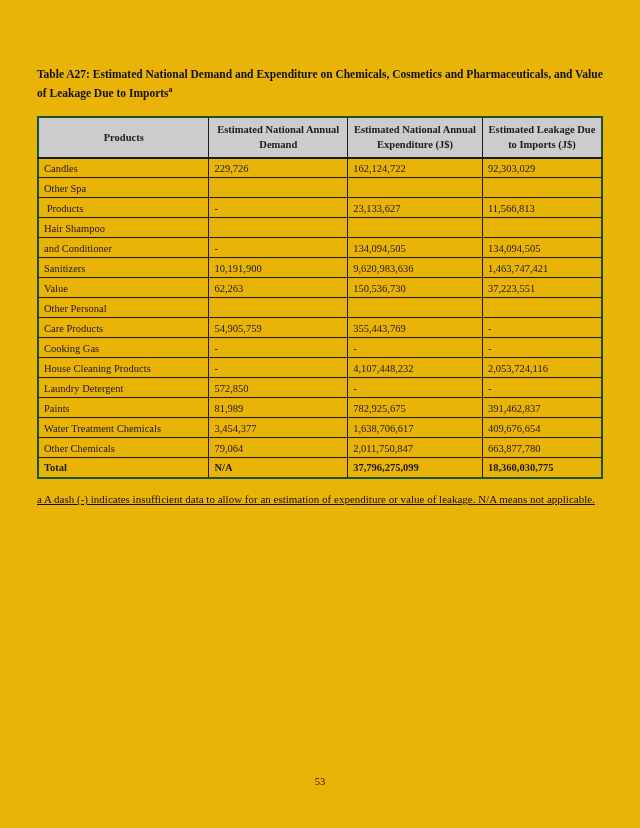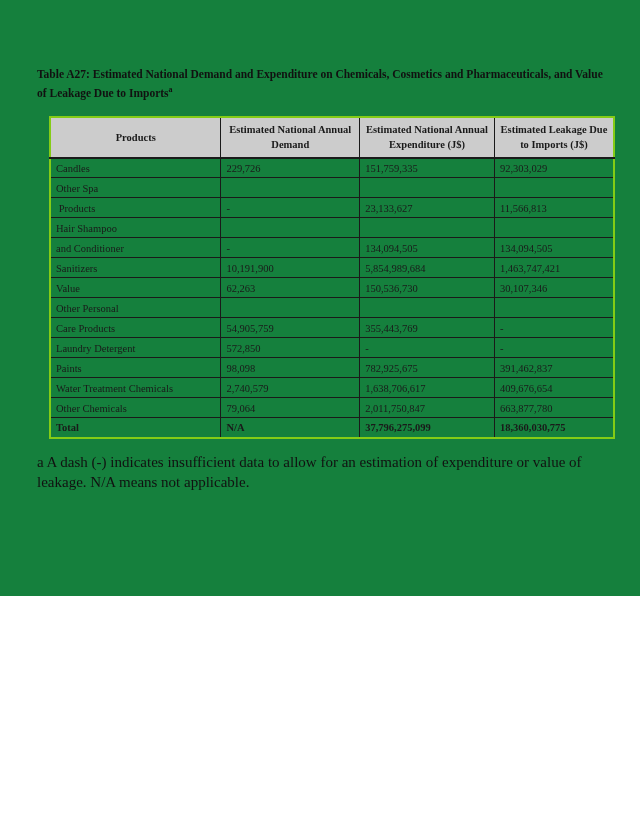--- a/index.html
+++ b/index.html
@@ -1,21 +1,21 @@
 <!DOCTYPE html>
 <html><head>
 <meta charset="utf-8">
 <style>
   * { box-sizing: border-box; }
   html, body { margin: 0; padding: 0; background: #ffffff; }
   .page {
     width: 640px;
-    height: 596px;
+    height: 828px;
     position: relative;
-    background: #15803d;
+    background: #eab308;
     font-family: "Liberation Serif", serif;
     color: #1a1a1a;
     overflow: hidden;
   }
   .content {
     position: absolute;
     left: 37px;
     top: 66px;
     width: 566px;
   }
@@ -24,22 +24,21 @@
     font-size: 11.5px;
     line-height: 1.55;
     margin: 0 0 14px 0;
     color: #111111;
   }
   .title sup { font-size: 8px; }
   table.data-table {
     border-collapse: collapse;
     width: 566px;
     table-layout: fixed;
-    border: 2px solid #84cc16;
-    margin-left: 12px;
+    border: 2px solid #14532d;
   }
   col.c1 { width: 30.3%; }
   col.c2 { width: 24.6%; }
   col.c3 { width: 23.9%; }
   col.c4 { width: 21.2%; }
   th {
     background: #cccccc;
     border: 1px solid #1a1a1a;
     border-bottom: 2px solid #1a1a1a;
     font-size: 10.5px;
@@ -55,24 +54,25 @@
     font-size: 10.5px;
     padding: 3px 5px 2px 5px;
     line-height: 1.3;
     height: 20px;
     vertical-align: middle;
     white-space: pre;
     overflow: hidden;
   }
   tr.total-row td { font-weight: bold; }
   .footnote {
-    font-size: 15px;
+    font-size: 11px;
     line-height: 1.35;
     margin: 13px 0 0 0;
     color: #111111;
+    text-decoration: underline;
   }
   .page-number {
     position: absolute;
     left: 0;
     right: 0;
     top: 776px;
     text-align: center;
     font-size: 10.5px;
     color: #1a1a1a;
   }
@@ -97,21 +97,21 @@
           <th>Products</th>
           <th>Estimated National Annual Demand</th>
           <th>Estimated National Annual Expenditure (J$)</th>
           <th>Estimated Leakage Due to Imports (J$)</th>
         </tr>
       </thead>
       <tbody>
           <tr>
     <td>Candles</td>
     <td>229,726</td>
-    <td>151,759,335</td>
+    <td>162,124,722</td>
     <td>92,303,029</td>
   </tr>
           <tr>
     <td>Other Spa</td>
     <td></td>
     <td></td>
     <td></td>
   </tr>
           <tr>
     <td>&nbsp;Products</td>
@@ -127,56 +127,68 @@
   </tr>
           <tr>
     <td>and Conditioner</td>
     <td>-</td>
     <td>134,094,505</td>
     <td>134,094,505</td>
   </tr>
           <tr>
     <td>Sanitizers</td>
     <td>10,191,900</td>
-    <td>5,854,989,684</td>
+    <td>9,620,983,636</td>
     <td>1,463,747,421</td>
   </tr>
           <tr>
     <td>Value</td>
     <td>62,263</td>
     <td>150,536,730</td>
-    <td>30,107,346</td>
+    <td>37,223,551</td>
   </tr>
           <tr>
     <td>Other Personal</td>
     <td></td>
     <td></td>
     <td></td>
   </tr>
           <tr>
     <td>Care Products</td>
     <td>54,905,759</td>
     <td>355,443,769</td>
     <td>-</td>
   </tr>
           <tr>
+    <td>Cooking Gas</td>
+    <td>-</td>
+    <td>-</td>
+    <td>-</td>
+  </tr>
+          <tr>
+    <td>House Cleaning Products</td>
+    <td>-</td>
+    <td>4,107,448,232</td>
+    <td>2,053,724,116</td>
+  </tr>
+          <tr>
     <td>Laundry Detergent</td>
     <td>572,850</td>
     <td>-</td>
     <td>-</td>
   </tr>
           <tr>
     <td>Paints</td>
-    <td>98,098</td>
+    <td>81,989</td>
     <td>782,925,675</td>
     <td>391,462,837</td>
   </tr>
           <tr>
     <td>Water Treatment Chemicals</td>
-    <td>2,740,579</td>
+    <td>3,454,377</td>
     <td>1,638,706,617</td>
     <td>409,676,654</td>
   </tr>
           <tr>
     <td>Other Chemicals</td>
     <td>79,064</td>
     <td>2,011,750,847</td>
     <td>663,877,780</td>
   </tr>
           <tr class="total-row">

